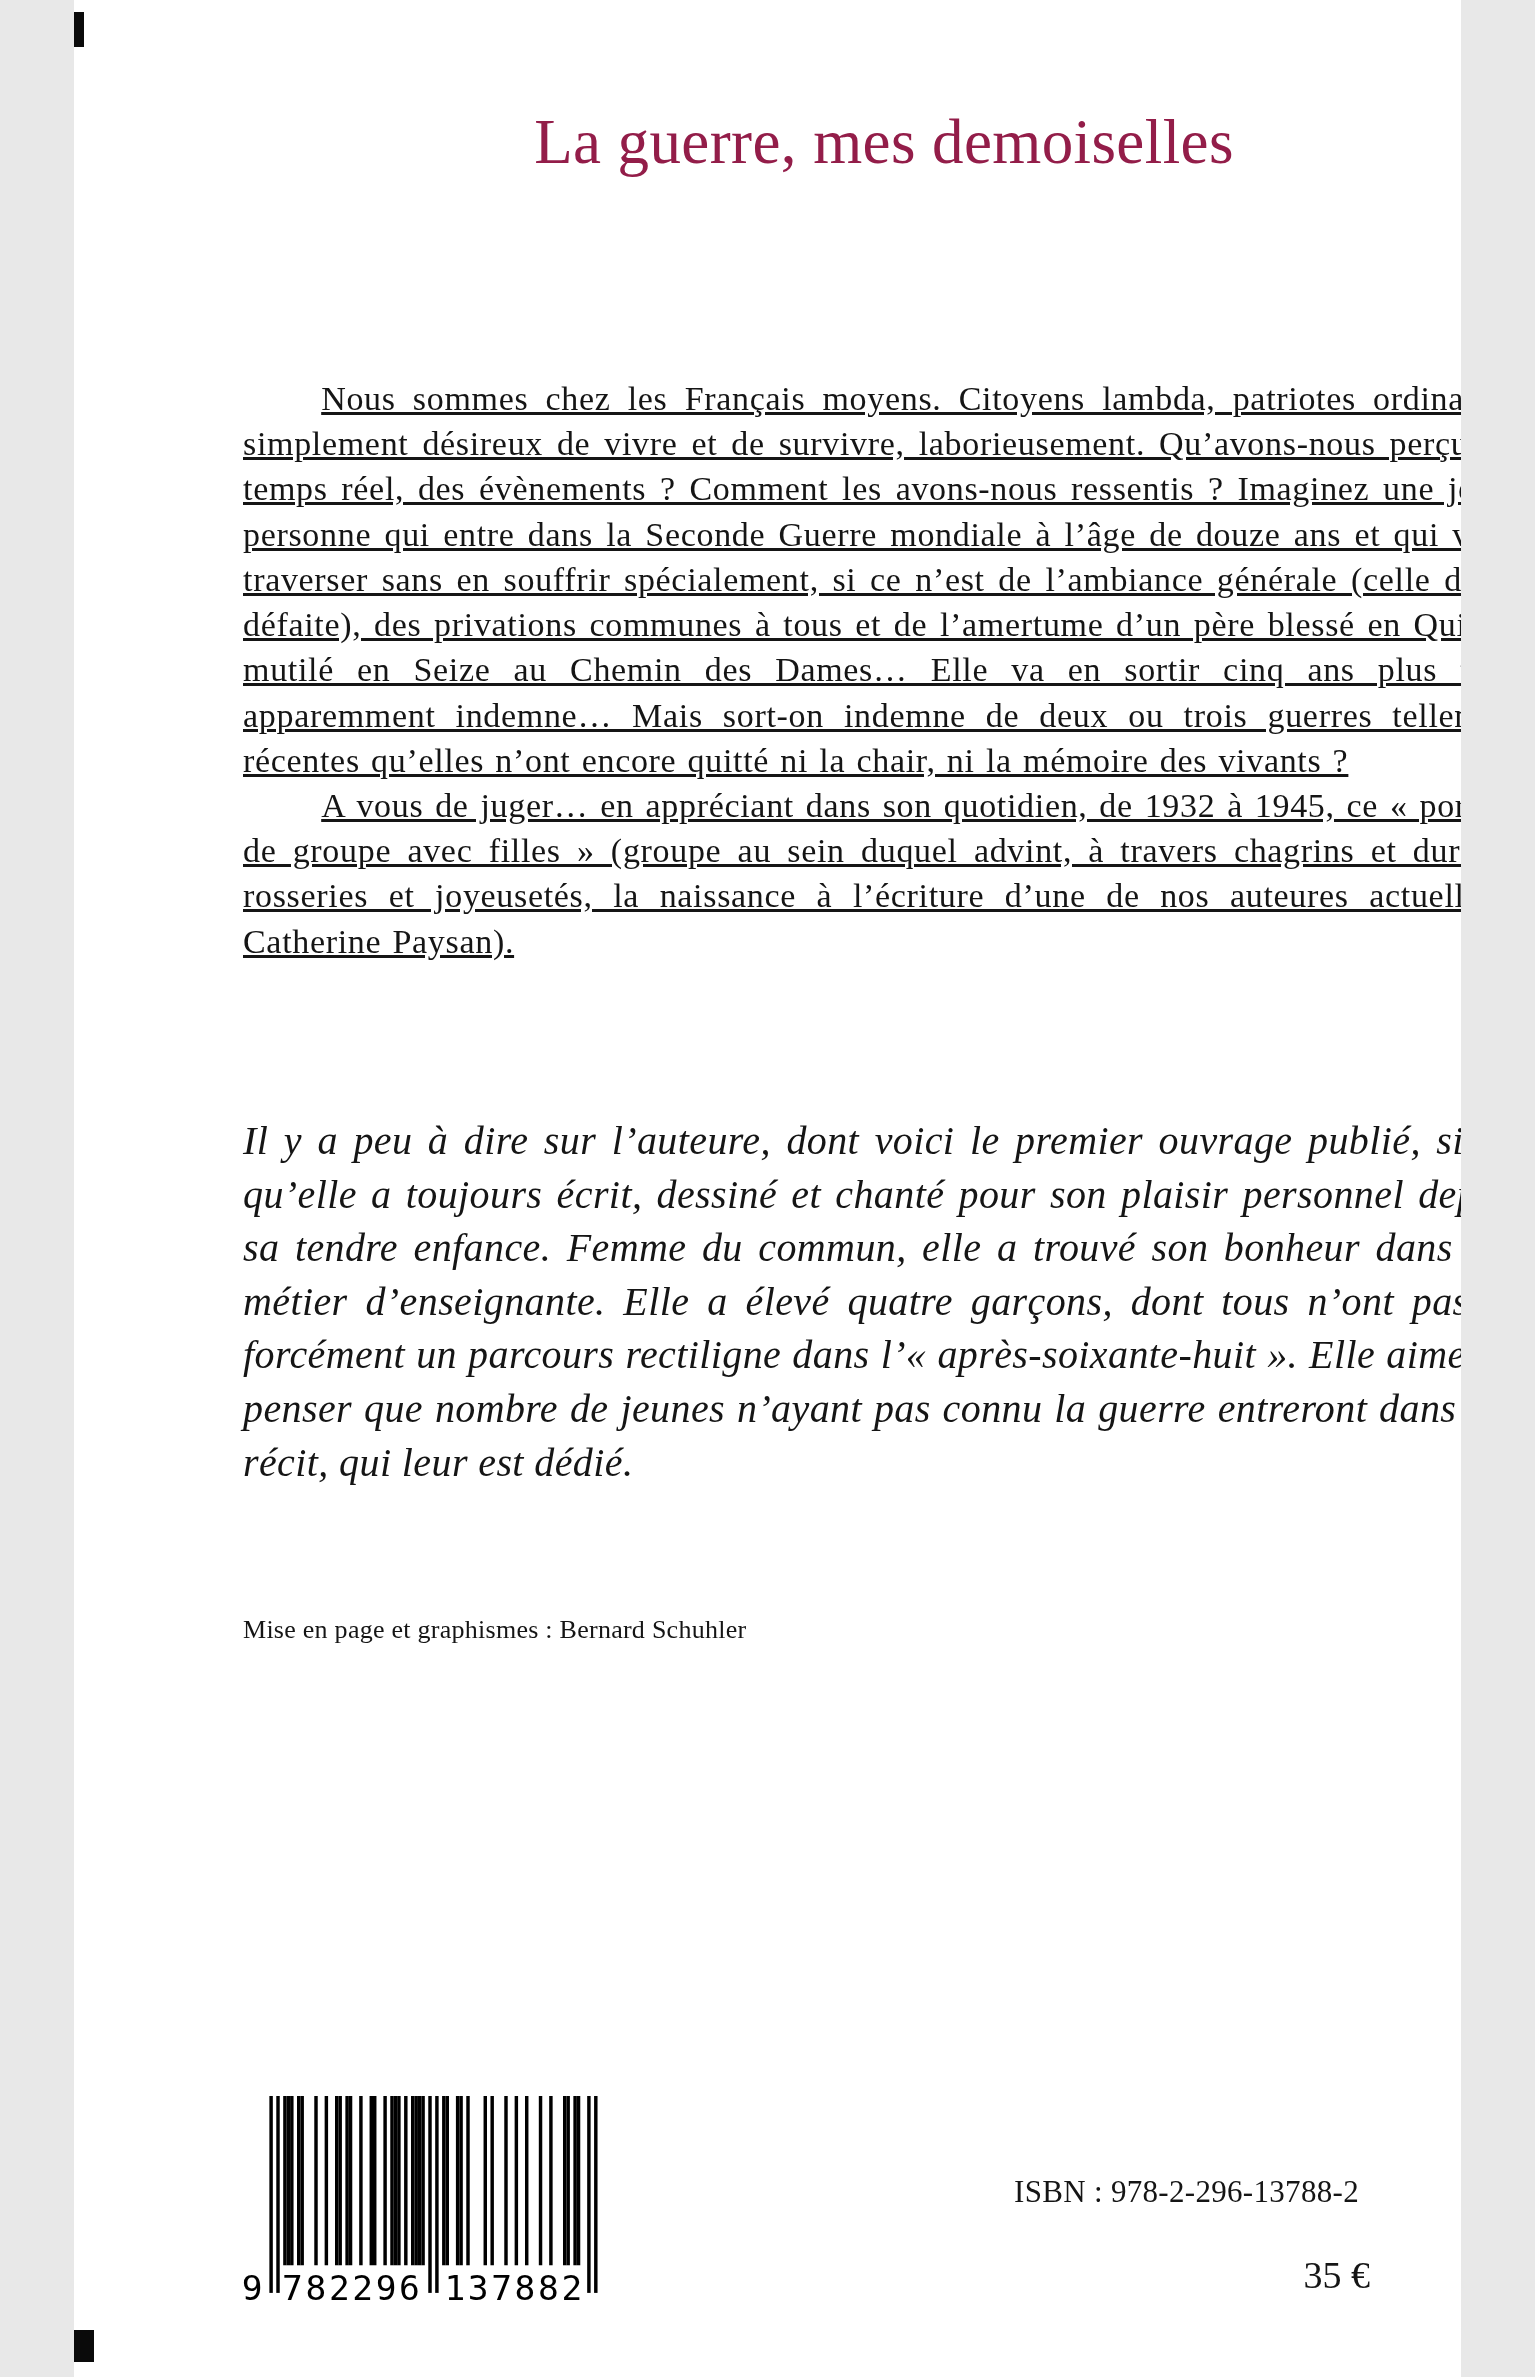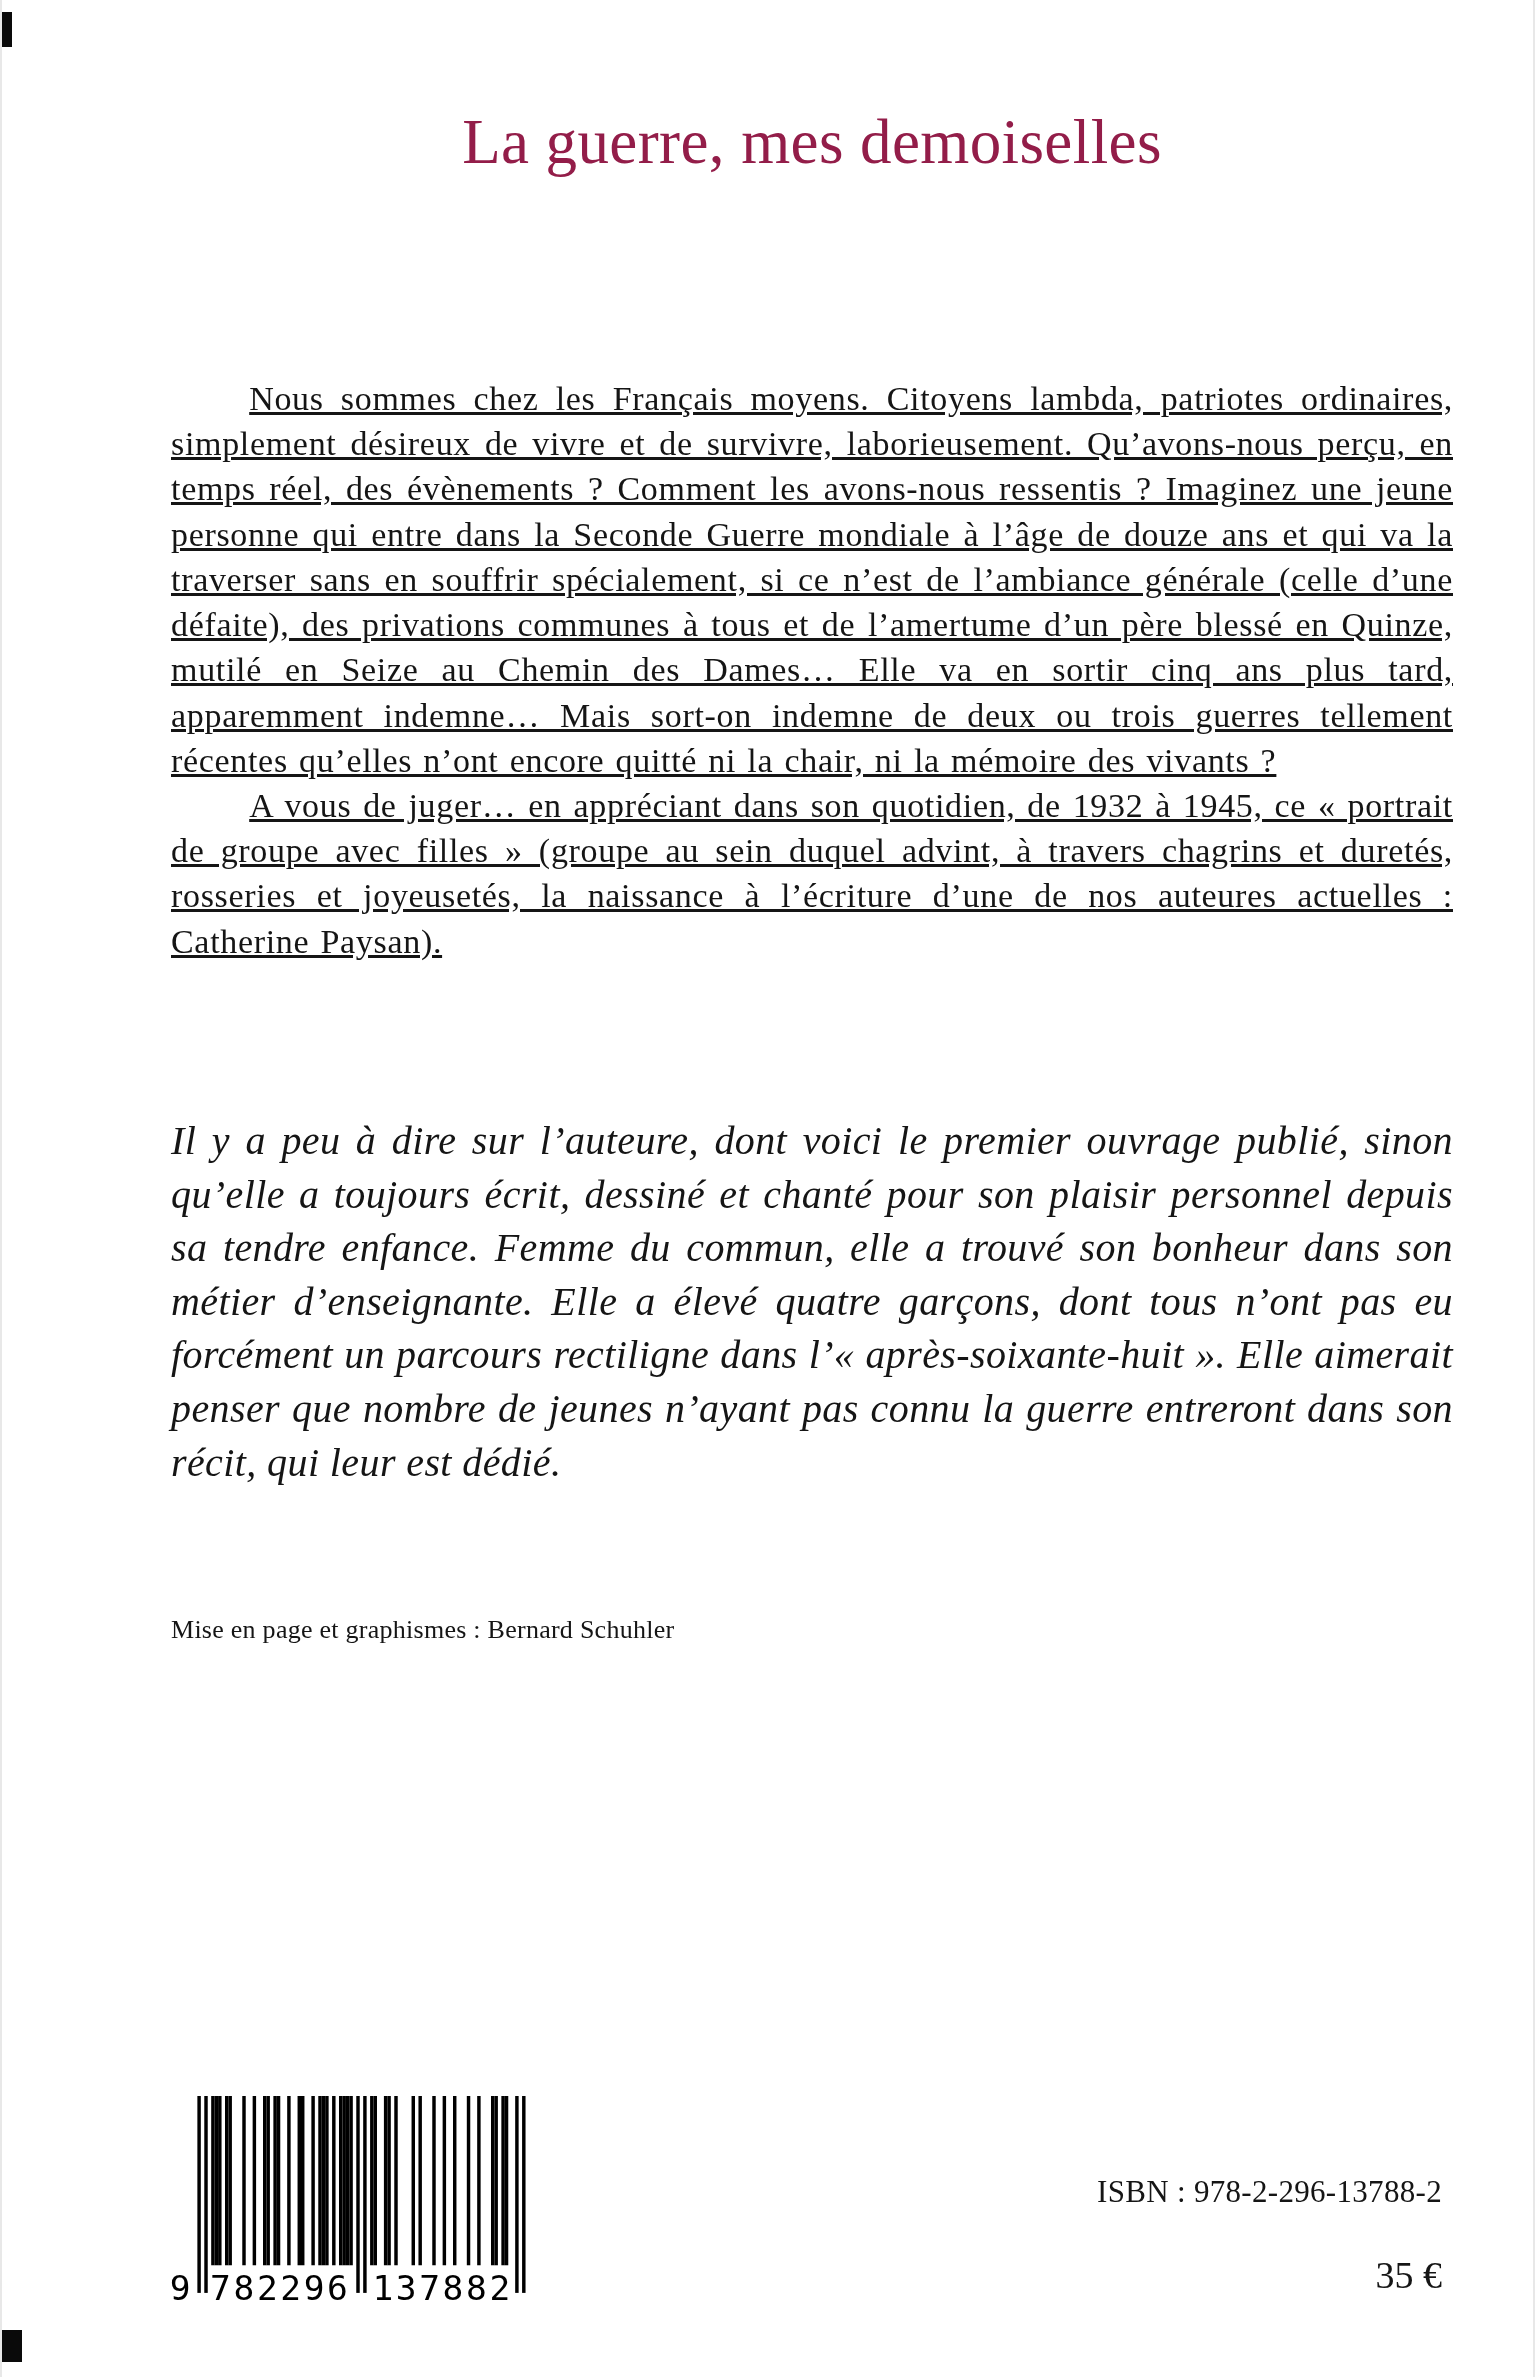--- a/index.html
+++ b/index.html
@@ -2,21 +2,21 @@
 <html lang="fr" style="font-size:13.4px"><head>
 <meta charset="utf-8">
 <title>La guerre, mes demoiselles — back cover</title>
 <style>
   * { margin: 0; padding: 0; box-sizing: border-box; }
   html, body { background: #e8e8e8; }
   body { font-family: "Liberation Serif", "DejaVu Serif", serif; }
 
   .page {
     position: relative;
-    width: 1531px;
+    width: 1387px;
     height: 2377px;
     margin: 0 auto;
     background: #ffffff;
     overflow: hidden;
     color: #151515;
   }
 
   
   .print-mark { position: absolute; background: #0a0a0a; }
   .mark-top    { left: 0; top: 11.7px;   width: 10px; height: 35px; }
@@ -73,21 +73,21 @@
   .barcode-wrap svg rect { fill: #000; }
   .barcode-wrap svg text {
     font-family: "DejaVu Sans Mono", monospace;
     font-size: 40px;
     letter-spacing: 3px;
     fill: #000;
   }
 
   .isbn-line {
     position: absolute;
-    right: 91px; top: 2174px;
+    right: 102px; top: 2174px;
     font-size: 31px;
     text-align: right;
     letter-spacing: 0.01em;
     margin-left: 31px;
   }
   .price-line {
     position: absolute;
     right: 91px; top: 2253px;
     font-size: 38px;
     text-align: right;

